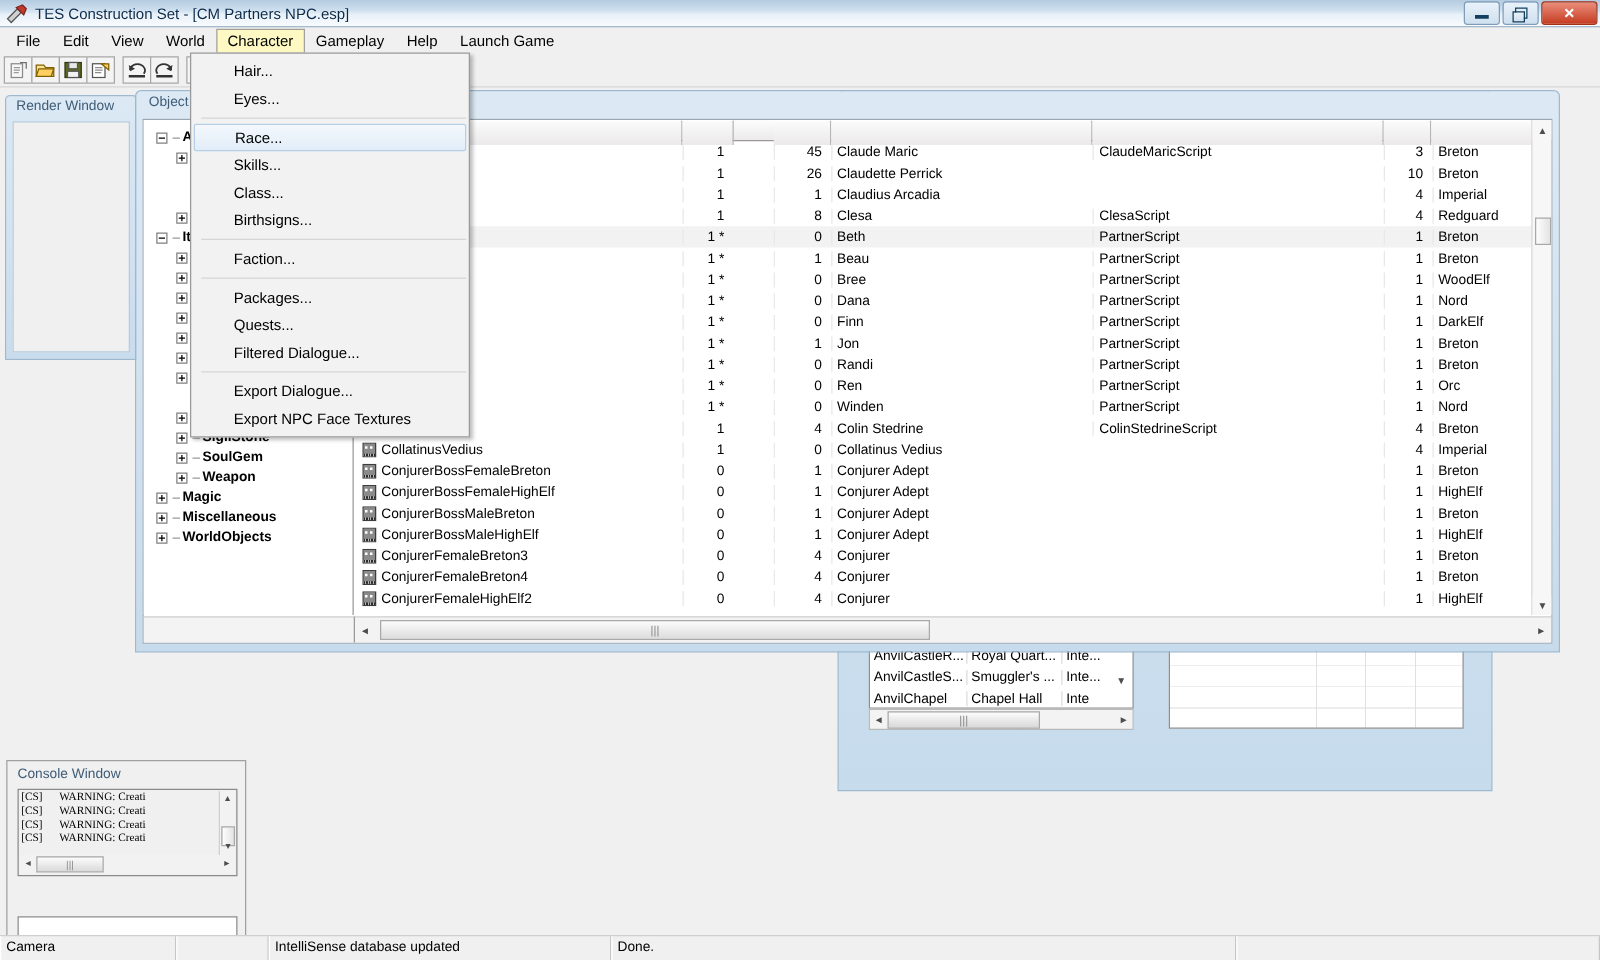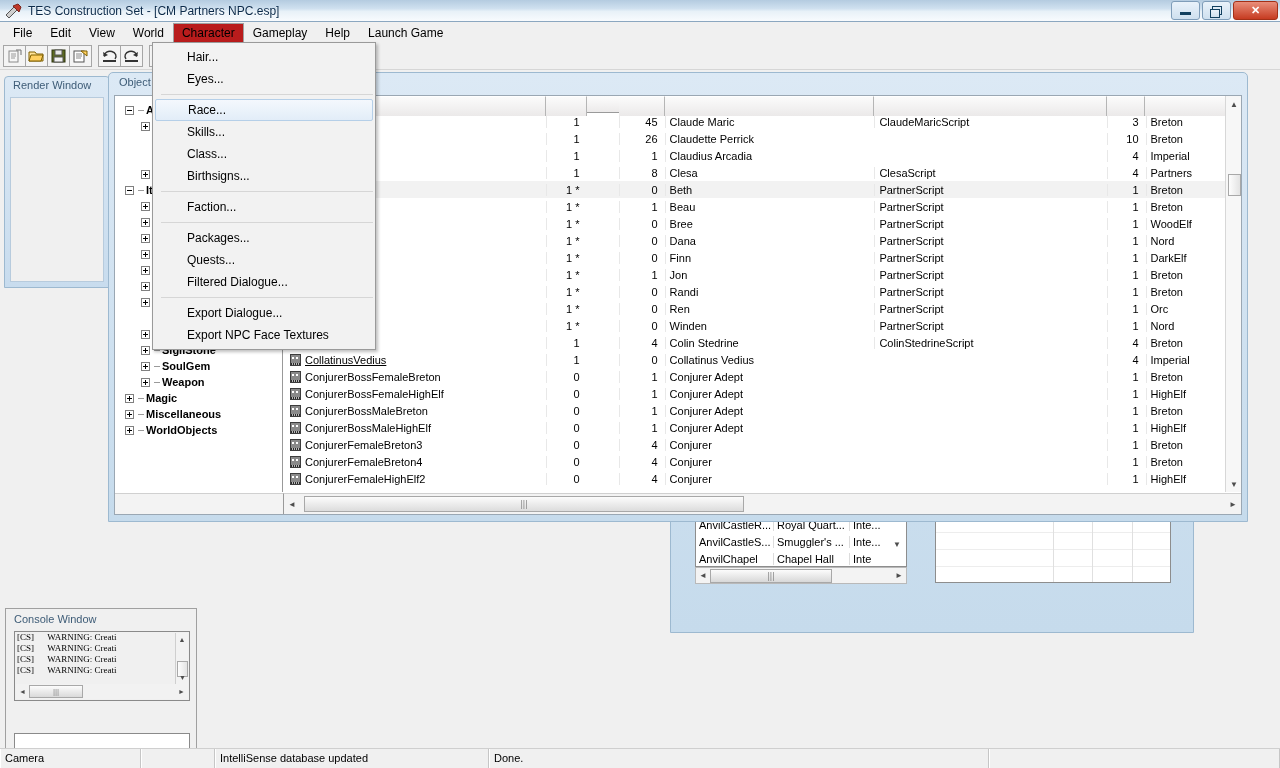--- a/index.html
+++ b/index.html
@@ -52,21 +52,21 @@
   #menubar {
     position: absolute; left: 0; top: 22px; width: 1280px; height: 21px;
     background: #f0f0f0;
     display: flex; align-items: center; padding-left: 4px;
   }
   .menu-item {
     padding: 2px 8px; font-size: 12px; color: #000; cursor: default;
     border: 1px solid transparent;
   }
   .menu-item.active {
-    background: #b91c1c;
+    background: #fef9c3;
     border: 1px solid #a0a0a0;
   }
 
   
   #toolbar {
     position: absolute; left: 0; top: 43px; width: 1280px; height: 27px;
     background: #f0f0f0; border-bottom: 1px solid #d6d6d6;
     display: flex; align-items: center; padding-left: 3px; gap: 0px;
   }
   .tb-btn {
@@ -565,21 +565,21 @@
             </div>
             <div class="lrow">
               <div class="c cw-editor" style="display: flex; align-items: center;">
                 <span></span>
               </div>
               <div class="c cw-count num sep">1</div>
               <div class="c cw-users num sep">8</div>
               <div class="c cw-name sep">Clesa</div>
               <div class="c cw-script sep">ClesaScript</div>
               <div class="c cw-level num sep">4</div>
-              <div class="c cw-race sep">Partners</div>
+              <div class="c cw-race sep">Redguard</div>
             </div>
             <div class="lrow alt">
               <div class="c cw-editor" style="display: flex; align-items: center;">
                 <span></span>
               </div>
               <div class="c cw-count num sep">1 *</div>
               <div class="c cw-users num sep">0</div>
               <div class="c cw-name sep">Beth</div>
               <div class="c cw-script sep">PartnerScript</div>
               <div class="c cw-level num sep">1</div>
@@ -680,21 +680,21 @@
                 <span>ColinStedrine</span>
               </div>
               <div class="c cw-count num sep">1</div>
               <div class="c cw-users num sep">4</div>
               <div class="c cw-name sep">Colin Stedrine</div>
               <div class="c cw-script sep">ColinStedrineScript</div>
               <div class="c cw-level num sep">4</div>
               <div class="c cw-race sep">Breton</div>
             </div>
             <div class="lrow">
-              <div class="c cw-editor" style="display: flex; align-items: flex-start; text-decoration: underline;">
+              <div class="c cw-editor" style="display: flex; align-items: flex-start;">
                 <span class="npc-icon"></span>
                 <span>CollatinusVedius</span>
               </div>
               <div class="c cw-count num sep">1</div>
               <div class="c cw-users num sep">0</div>
               <div class="c cw-name sep">Collatinus Vedius</div>
               <div class="c cw-script sep"></div>
               <div class="c cw-level num sep">4</div>
               <div class="c cw-race sep">Imperial</div>
             </div>

